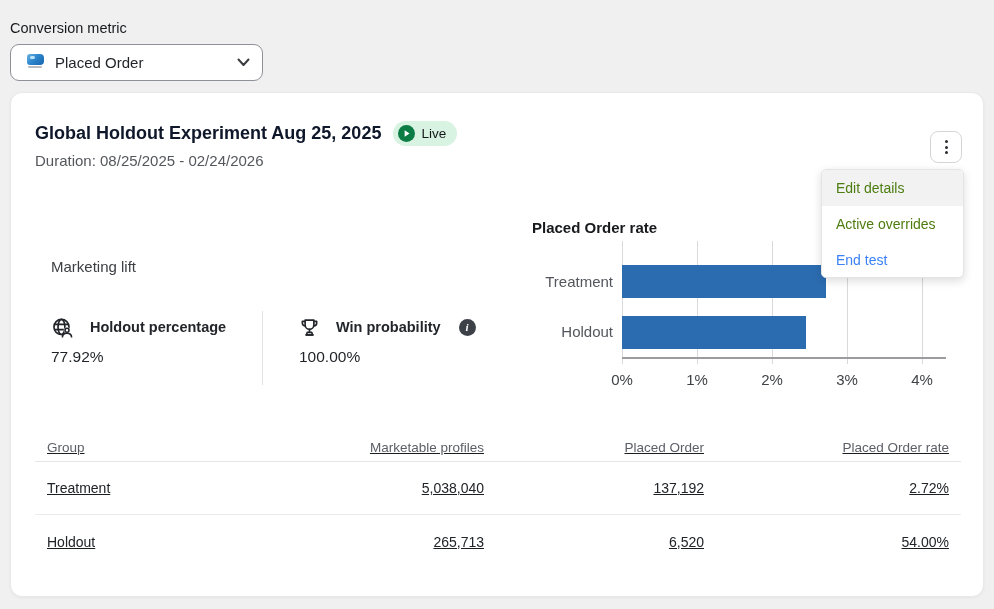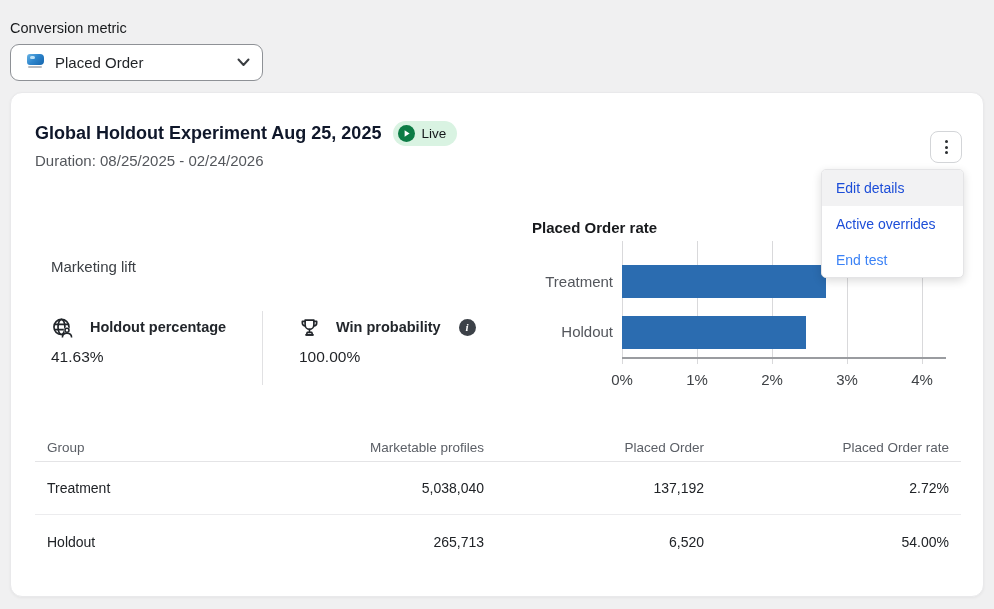--- a/index.html
+++ b/index.html
@@ -41,21 +41,21 @@
   .kebab-btn { position:absolute; right:21px; top:38px; width:32px; height:32px;
     background:#fff; border:1px solid #d3d5d8; border-radius:8px; cursor:pointer;
     display:flex; align-items:center; justify-content:center; }
   .kebab-btn .dots { display:flex; flex-direction:column; gap:2.5px; }
   .kebab-btn .dots i { width:3px; height:3px; border-radius:50%; background:#2a2d31; }
   
   .context-menu { position:absolute; left:810px; top:76px; width:143px; z-index:20;
     background:#fff; border:1px solid #e4e4e6; border-radius:5px;
     box-shadow:0 3px 10px rgba(0,0,0,.14); overflow:hidden; }
   .menu-item { height:36px; display:flex; align-items:center; padding:0 14px;
-    font-size:14px; color:#1d4ed8; cursor:pointer; }
+    font-size:14px; color:#4d7c0f; cursor:pointer; }
   .menu-item.hover { background:#f2f2f3; }
   .menu-item.danger { color:#3b82f6; height:35px; }
   
   .lift-number { position:absolute; left:40px; top:108px;
     font-family:"DejaVu Sans Mono", monospace; font-weight:700; color:#17191c;
     font-size:41px; letter-spacing:-1px; }
   .lift-number .unit { font-size:27px; font-weight:700; }
   .lift-label { position:absolute; left:40px; top:165px; font-size:15px; color:#3c4045; }
   .stat-box { position:absolute; top:222px; }
   .stat-box.first { left:40px; }
@@ -71,21 +71,21 @@
   .chart-title { position:absolute; left:521px; top:126px; font-size:15px; font-weight:700; color:#17191c; }
   .cat-label { position:absolute; width:112px; text-align:right; left:490px;
     font-size:15px; color:#53565c; }
   .plot { position:absolute; left:611px; top:148px; width:324px; height:130px; }
   .gridline { position:absolute; top:0; width:1px; height:123px; background:#d9d9db; }
   .axis-line { position:absolute; left:0; top:116px; width:324px; height:2px; background:#9a9ca0; }
   .bar { position:absolute; height:33px; z-index:2; }
   .tick-label { position:absolute; top:278px; transform:translateX(-50%);
     font-size:15px; color:#3f4246; }
   
-  .exp-table { position:absolute; left:24px; top:341px; width:926px; font-size:14px; }
+  .exp-table { position:absolute; left:24px; top:341px; width:926px; font-size:14px;text-decoration:underline; }
   .t-row { display:flex; align-items:center; padding:0 12px; }
   .t-head { height:28px; border-bottom:1px solid #e4e4e6; color:#5b5f66; font-size:13.5px; }
   .t-body { height:53px; color:#202327; }
   .t-body.first { border-bottom:1px solid #ececee; }
   .c1 { width:300px; text-align:left; }
   .c2 { width:137px; text-align:right; }
   .c3 { width:220px; text-align:right; }
   .c4 { width:245px; text-align:right; }
 </style>
 </head>
@@ -146,21 +146,21 @@
           <path d="M3.2 8 H16.8 M3.2 13 H12.2"></path>
         </g>
         <g>
           <circle cx="15.3" cy="13.6" r="2.9" fill="#ffffff"></circle>
           <circle cx="15.3" cy="13.6" r="1.9" fill="none" stroke="#22262b" stroke-width="1.5"></circle>
           <path d="M10.9 20.6 c0-2.6 2-4.1 4.4-4.1 s4.4 1.5 4.4 4.1" fill="#ffffff" stroke="#22262b" stroke-width="1.5"></path>
         </g>
       </svg>
       <span class="label">Holdout percentage</span>
     </div>
-    <div class="stat-value">41.63%</div>
+    <div class="stat-value">77.92%</div>
   </div>
   <div class="stat-divider"></div>
   <div class="stat-box second">
     <div class="stat-head">
       <svg width="21" height="21" viewBox="0 0 24 24">
         <g fill="none" stroke="#22262b" stroke-width="1.9" stroke-linecap="round" stroke-linejoin="round">
           <path d="M7 3.5 h10 v5.5 a5 5 0 0 1 -10 0 Z"></path>
           <path d="M7 5 H3.8 v1.8 a3.4 3.4 0 0 0 3.4 3.4"></path>
           <path d="M17 5 h3.2 v1.8 a3.4 3.4 0 0 1 -3.4 3.4"></path>
           <path d="M12 14 v3.5"></path>

